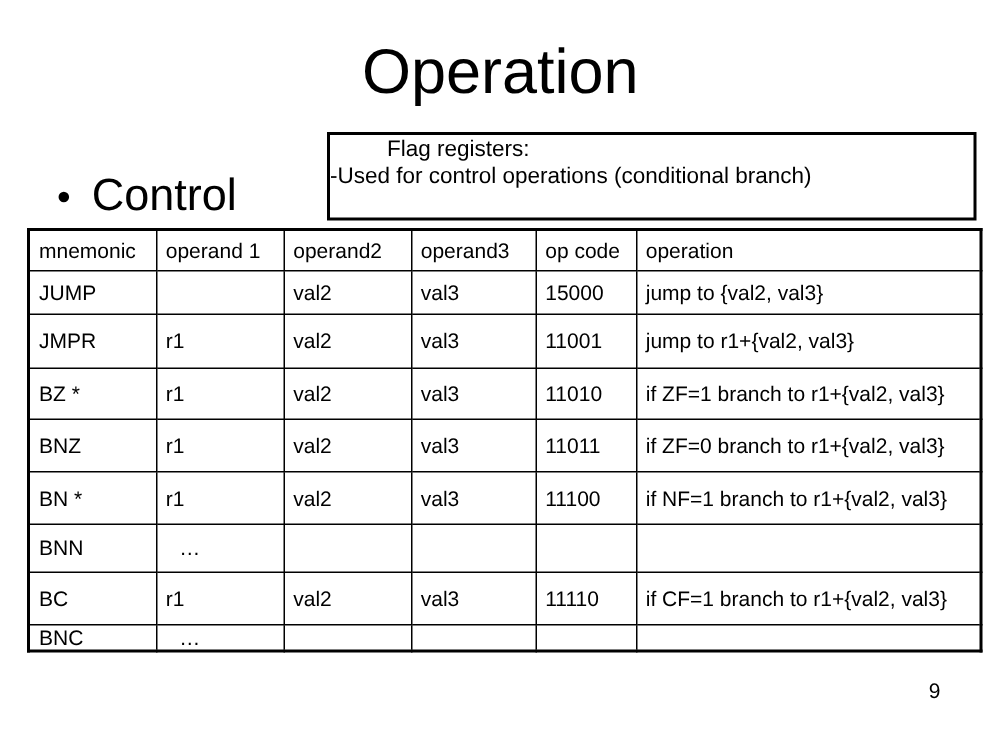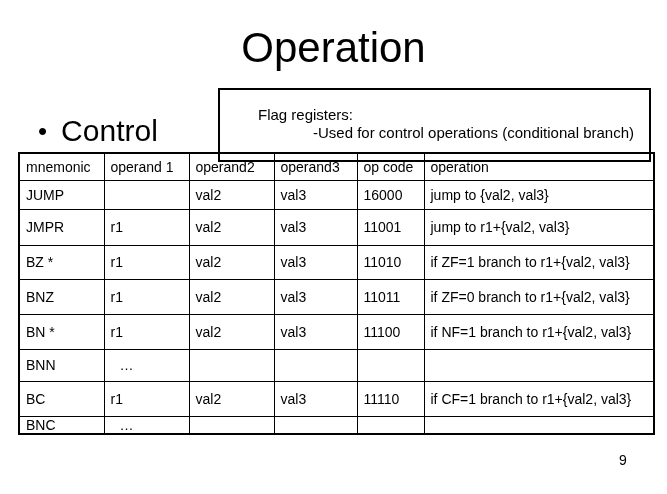--- a/index.html
+++ b/index.html
@@ -44,25 +44,25 @@
 
   .flag-box {
     position: absolute;
     left: 218px;
     top: 88px;
     width: 429px;
     height: 54px;
     border: 2px solid #000000;
     font-size: 15px;
     line-height: 18px;
-    padding-top: 16px;
+    padding-top: 1px;
     background: #ffffff;
   }
   .flag-line-1 { margin-left: 38px; }
-  .flag-line-2 { margin-left: 93px; }
+  .flag-line-2 { }
   .flag-line-3 { margin-left: 97px; }
 
   table.op-table {
     position: absolute;
     left: 18px;
     top: 152px;
     border-collapse: collapse;
     table-layout: fixed;
     border: 2px solid #000000;
   }
@@ -122,21 +122,21 @@
       <th>op code</th>
       <th>operation</th>
     </tr>
   </thead>
   <tbody>
       <tr style="height: 29px;">
         <td>JUMP</td>
         <td></td>
         <td>val2</td>
         <td>val3</td>
-        <td>16000</td>
+        <td>15000</td>
         <td>jump to {val2, val3}</td>
       </tr>
       <tr style="height: 36px;">
         <td>JMPR</td>
         <td>r1</td>
         <td>val2</td>
         <td>val3</td>
         <td>11001</td>
         <td>jump to r1+{val2, val3}</td>
       </tr>

